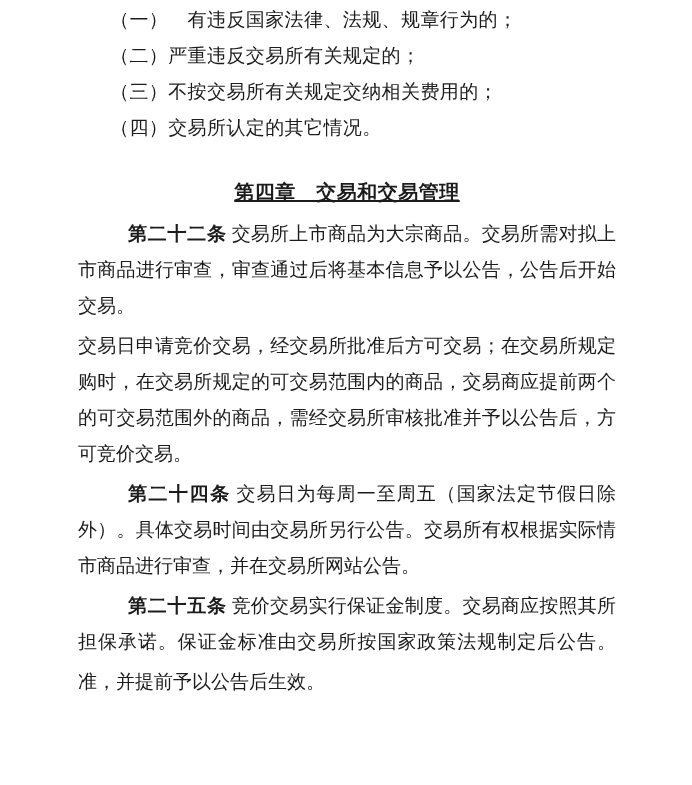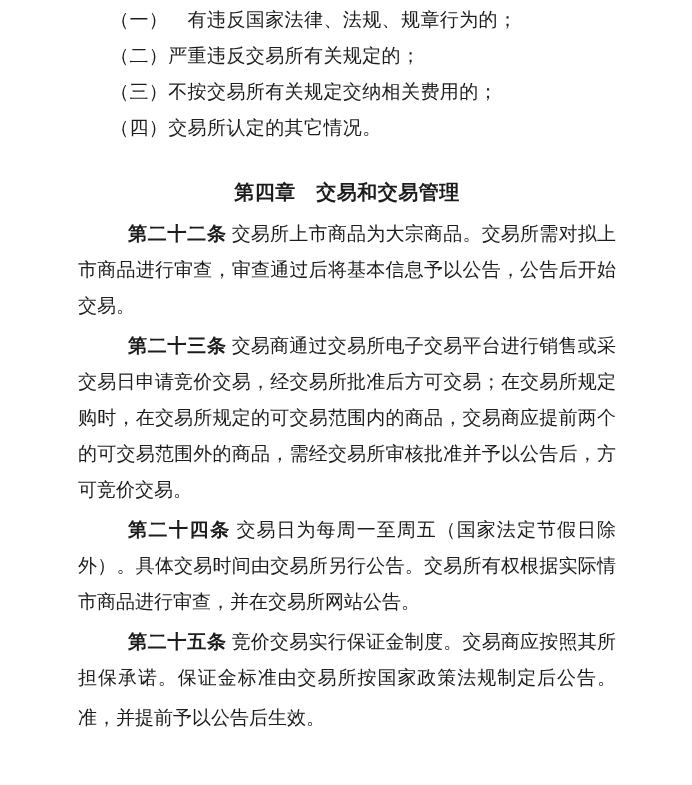--- a/index.html
+++ b/index.html
@@ -52,20 +52,21 @@
   }
   .chapter-heading {
     height: 36px;
     line-height: 36px;
     margin: 28px 0 6px 0;
     text-align: center;
     font-family: "Liberation Sans", "DejaVu Sans", sans-serif;
     font-weight: 700;
     font-size: 20px;
     letter-spacing: 0.5px;
+    text-decoration: underline;
   }
   .article { margin: 4px; }
 </style>
 </head>
 <body>
 
 <div class="page">
 
   <div>
     <div class="line list-item">（一）　有违反国家法律、法规、规章行为的；</div>
@@ -76,21 +77,20 @@
 
   <div class="chapter-heading">第四章　交易和交易管理</div>
 
   <div class="article">
     <div class="line jline firstline"><span class="term">第二十二条</span><span> 交易所上市商品为大宗商品。交易所需对拟上</span></div>
     <div class="line jline">市商品进行审查，审查通过后将基本信息予以公告，公告后开始</div>
     <div class="line lastline">交易。</div>
   </div>
 
   <div class="article">
-    <div class="line jline firstline"><span class="term">第二十三条</span><span> 交易商通过交易所电子交易平台进行销售或采</span></div>
     <div class="line jline">交易日申请竞价交易，经交易所批准后方可交易；在交易所规定</div>
     <div class="line jline">购时，在交易所规定的可交易范围内的商品，交易商应提前两个</div>
     <div class="line jline">的可交易范围外的商品，需经交易所审核批准并予以公告后，方</div>
     <div class="line lastline">可竞价交易。</div>
   </div>
 
   <div class="article">
     <div class="line jline firstline"><span class="term">第二十四条</span><span> 交易日为每周一至周五（国家法定节假日除</span></div>
     <div class="line jline">外）。具体交易时间由交易所另行公告。交易所有权根据实际情</div>
     <div class="line lastline">市商品进行审查，并在交易所网站公告。</div>

